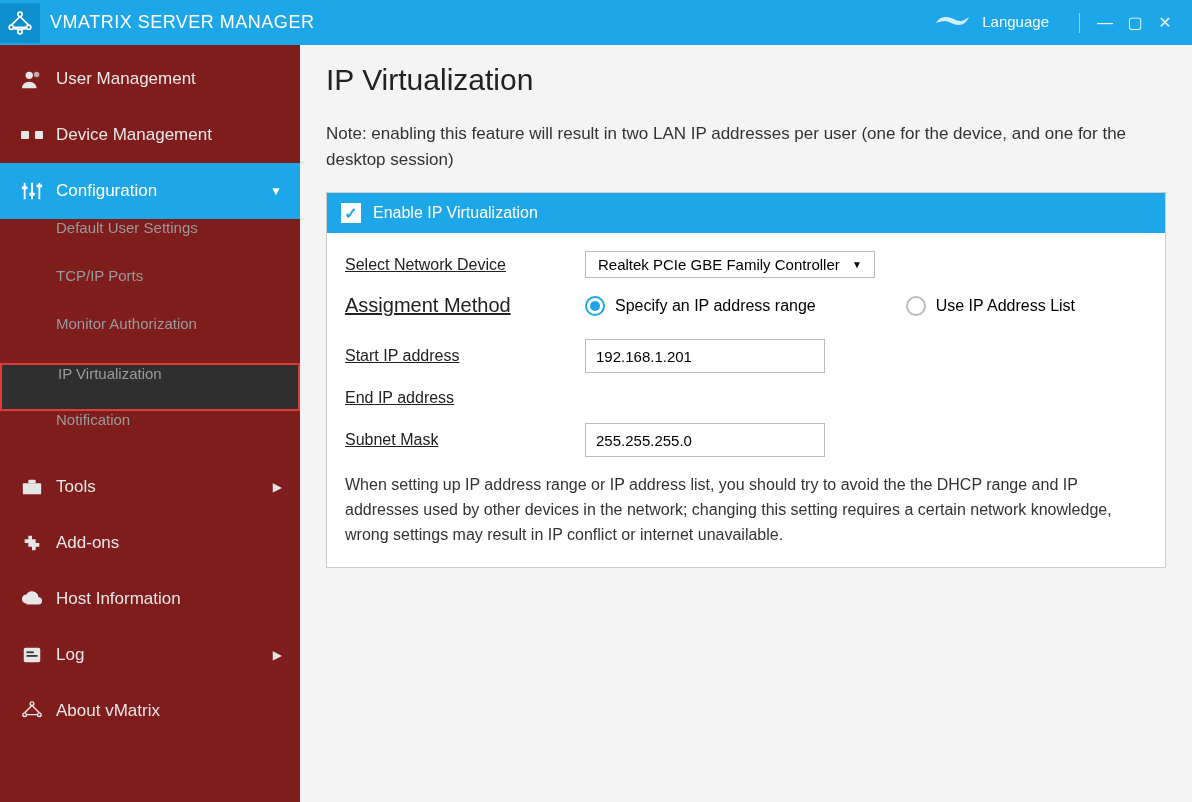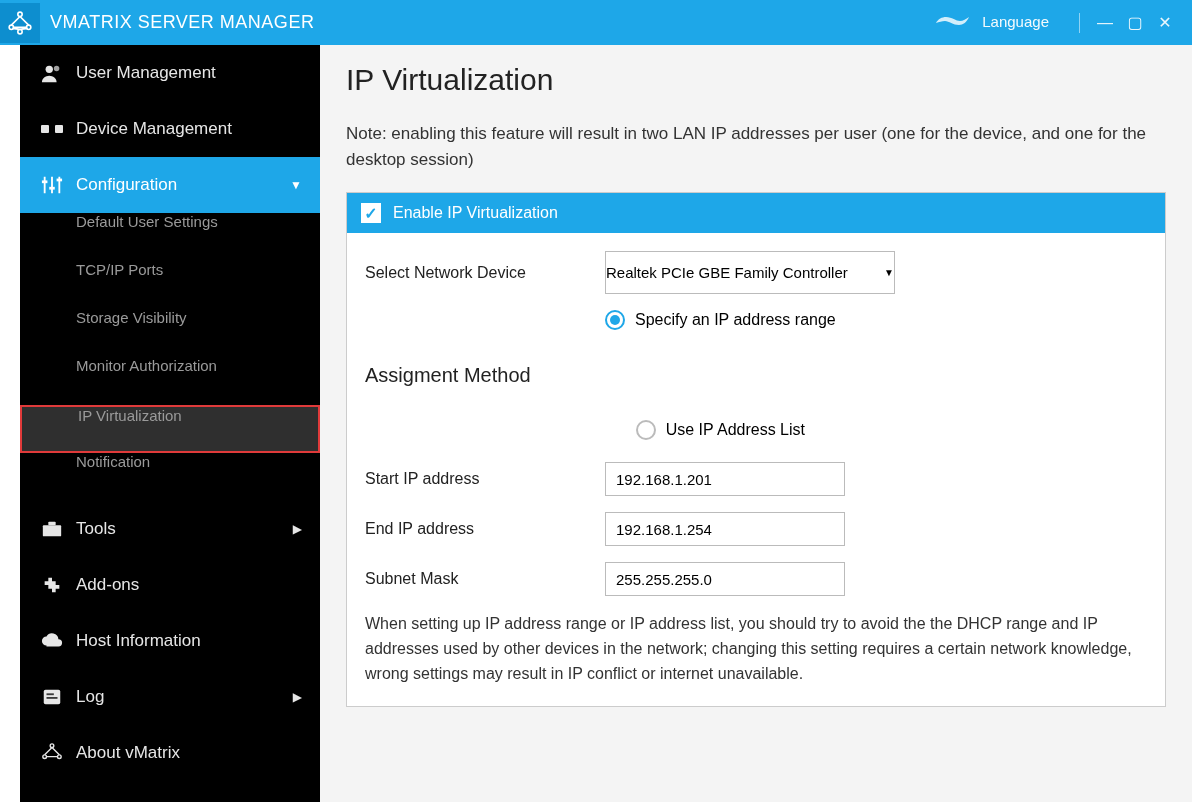--- a/index.html
+++ b/index.html
@@ -24,23 +24,23 @@
   background: #0d8ecf;
   display: flex; align-items: center; justify-content: center;
   margin-right: 10px;
 }
 .titlebar .app-title { font-size: 18px; font-weight: 300; letter-spacing: 0.5px; flex: 1; }
 .titlebar .lang { display: flex; opacity: 0.95; font-size: 15px; margin-right: 20px; }
 .titlebar .winbtn { width: 30px; text-align: center; font-size: 16px; opacity: 0.9; cursor: pointer; }
 .layout { display: flex; height: calc(100% - 45px); }
 .sidebar {
   width: 300px;
-  background: #000000;
+  background: #7f1d1d;
   color: #e6e6e6;
-  margin-left: 20px;
+  padding-top: 6px;
 }
 .side-item {
   display: flex; align-items: center;
   height: 56px;
   padding: 0 18px;
   font-size: 17px;
   cursor: pointer;
   position: relative;
 }
 .side-item .side-icon { width: 28px; display: flex; align-items: center; justify-content: center; margin-right: 10px; }
@@ -81,34 +81,34 @@
   width: 20px; height: 20px;
   background: #fff;
   border: 1px solid #fff;
   margin-right: 12px;
   display: flex; align-items: center; justify-content: center;
   color: #1ea7e8;
   font-weight: bold;
 }
 .panel-body { padding: 18px 18px 20px 18px; }
 .form-row { display: flex; align-items: center; margin-bottom: 16px; }
-.form-label { width: 240px; font-size: 16px; color: #222; }
+.form-label { width: 240px; font-size: 16px; color: #222; text-decoration: underline; }
 .form-label.big { font-size: 20px; font-weight: 400; }
 .select-box {
-  height: 43px;
+  height: 27px;
   border: 1px solid #bbb;
-  padding: 0 0;
+  padding: 0 12px;
   display: flex; align-items: center;
   min-width: 290px;
   font-size: 15px;
   cursor: pointer;
   justify-content: space-between;
 }
 .select-box .caret { margin-left: 8px; font-size: 10px; }
-.radio-group { display: flex; align-items: center; gap: 90px; flex-direction: column; }
+.radio-group { display: flex; align-items: center; gap: 90px; }
 .radio-item { display: flex; align-items: center; font-size: 16px; cursor: pointer; }
 .radio-outer {
   width: 20px; height: 20px; border-radius: 50%;
   border: 2px solid #bbb;
   margin-right: 10px;
   display: flex; align-items: center; justify-content: center;
 }
 .radio-item.selected .radio-outer { border-color: #1ea7e8; }
 .radio-inner { width: 10px; height: 10px; border-radius: 50%; background: #1ea7e8; }
 .text-input {
@@ -184,23 +184,20 @@
       <span>Configuration</span>
       <span class="expand">▼</span>
     </div>
     <div class="sub-item">
         <span>Default User Settings</span>
       </div>
     <div class="sub-item">
         <span>TCP/IP Ports</span>
       </div>
     <div class="sub-item">
-        <span>Storage Visibility</span>
-      </div>
-    <div class="sub-item">
         <span>Monitor Authorization</span>
       </div>
     <div class="sub-item selected">
         <span>IP Virtualization</span>
       </div>
     <div class="sub-item">
         <span>Notification</span>
       </div>
     <div class="side-item">
       <span class="side-icon">
@@ -285,21 +282,20 @@
               <span>Use IP Address List</span>
             </div>
           </div>
         </div>
         <div class="form-row">
           <div class="form-label">Start IP address</div>
           <input class="text-input" value="192.168.1.201" style="">
         </div>
         <div class="form-row">
           <div class="form-label">End IP address</div>
-          <input class="text-input" value="192.168.1.254" style="">
         </div>
         <div class="form-row">
           <div class="form-label">Subnet Mask</div>
           <input class="text-input" value="255.255.255.0" style="">
         </div>
         <p class="panel-note">When setting up IP address range or IP address list, you should try to avoid the the DHCP range and IP addresses used by other devices in the network; changing this setting requires a certain network knowledge, wrong settings may result in IP conflict or internet unavailable.</p>
       </div>
     </div>
   </div>
 </div>

